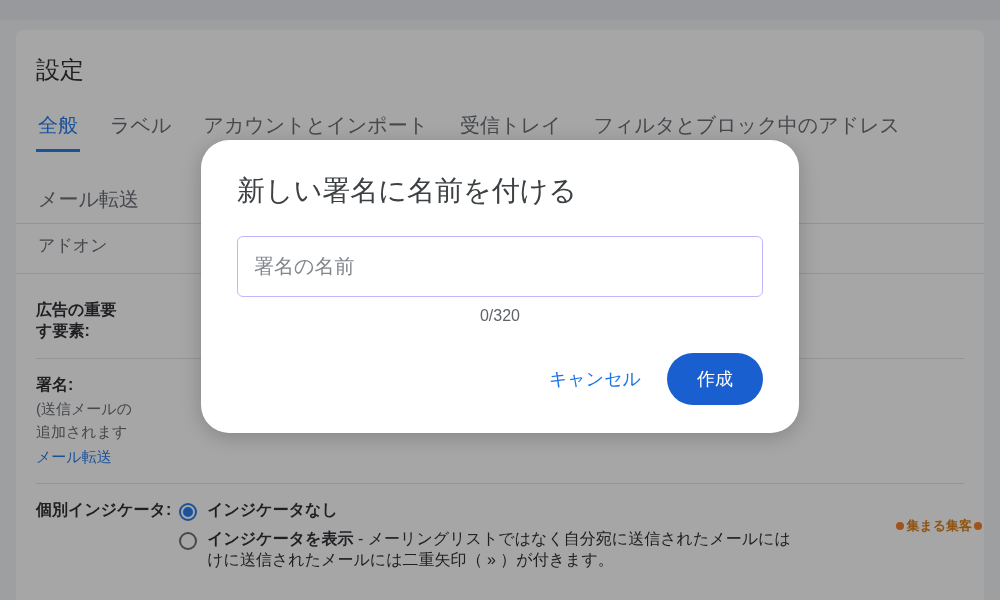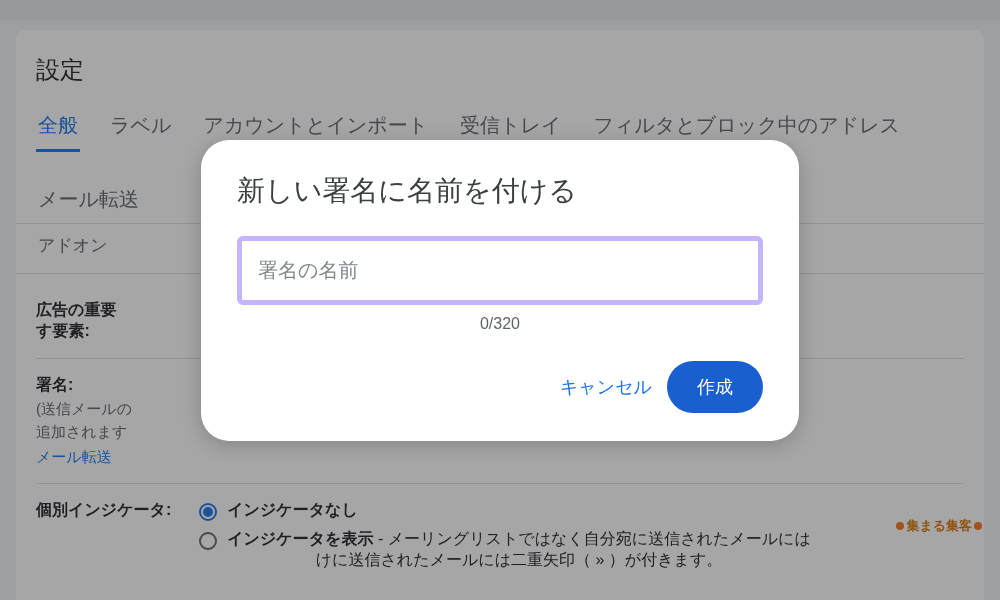--- a/index.html
+++ b/index.html
@@ -117,23 +117,22 @@
     .opt-label {
       font-weight: 700;
     }
     .opt-desc {
       color: #202124;
       font-weight: 400;
     }
     .indicator-block {
       display: flex;
       align-items: flex-start;
-      gap: 28px;
+      gap: 8px;
       padding-top: 16px;
-      text-align: center;
     }
     
     .overlay {
       position: absolute;
       inset: 0;
       background: rgba(32,33,36,0.4);
       display: flex;
       align-items: flex-start;
       justify-content: center;
       padding-top: 140px;
@@ -146,41 +145,41 @@
       box-shadow: 0 4px 20px rgba(0,0,0,0.2);
     }
     .dialog-title {
       font-size: 28px;
       color: #3c4043;
       font-weight: 400;
       margin-bottom: 26px;
     }
     .dialog-input {
       width: 100%;
-      border: 5px solid #c4b5fd;
+      border: 1px solid #c4b5fd;
       border-radius: 6px;
       padding: 18px 16px;
       font-size: 20px;
       outline: none;
       color: #202124;
     }
     .dialog-input::placeholder {
       color: #80868b;
     }
     .char-count {
       text-align: center;
       color: #5f6368;
       font-size: 16px;
       margin-top: 10px;
     }
     .dialog-actions {
       display: flex;
       justify-content: flex-end;
       align-items: center;
-      gap: 1px;
+      gap: 12px;
       margin-top: 28px;
     }
     .btn-cancel {
       color: #1a73e8;
       font-size: 18px;
       background: none;
       border: none;
       cursor: pointer;
       padding: 10px 14px;
       font-weight: 500;

